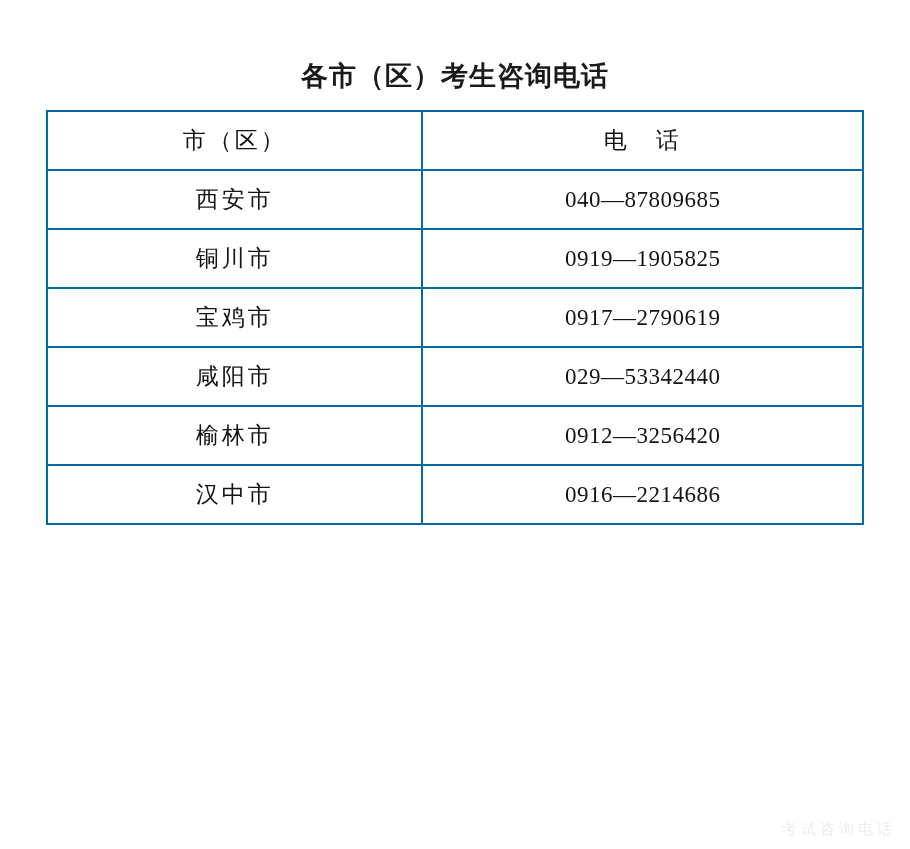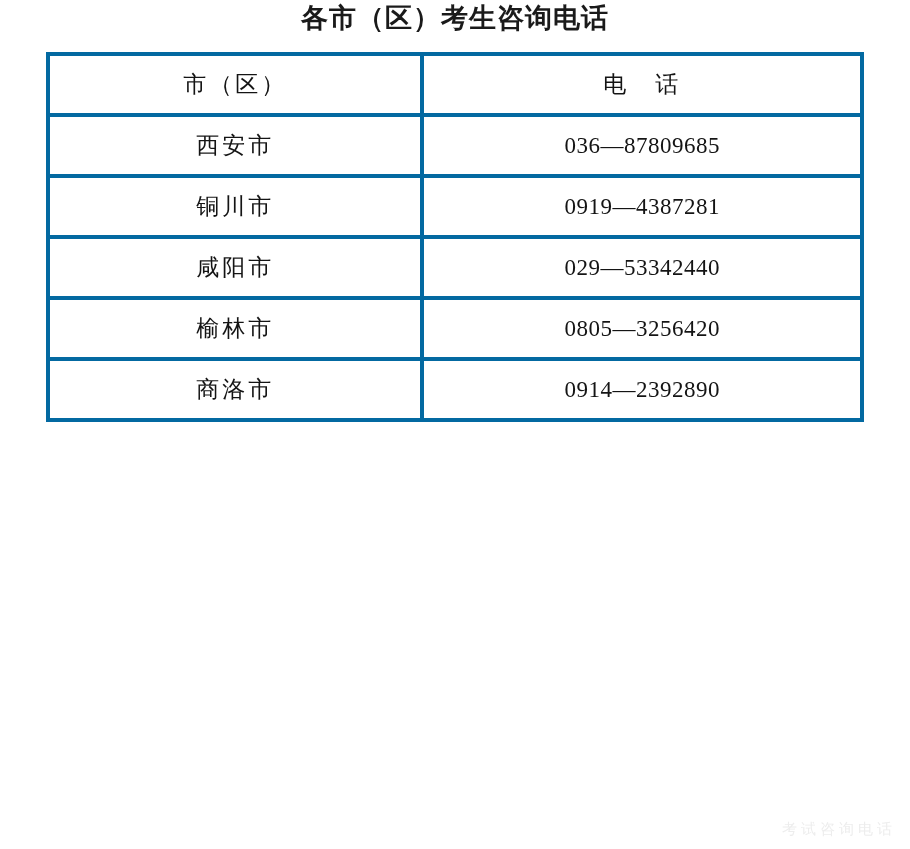--- a/index.html
+++ b/index.html
@@ -18,34 +18,35 @@
     position: relative;
     width: 910px;
     height: 849px;
     box-sizing: border-box;
   }
   .doc-title {
     text-align: center;
     font-size: 27px;
     font-weight: bold;
     letter-spacing: 1px;
+    padding-top: 58px;
     padding-bottom: 16px;
     font-family: Liberation Mono, monospace;
   }
   .table-wrap {
     margin: 0 auto;
     width: 818px;
   }
   table.phone-table {
     border-collapse: collapse;
     width: 100%;
     table-layout: fixed;
   }
   table.phone-table td {
-    border: 4px solid #0369a1;
+    border: 2px solid #0369a1;
     height: 57px;
     text-align: center;
     vertical-align: middle;
     font-size: 23px;
     font-family: "Liberation Serif", "DejaVu Serif", serif;
     color: #141414;
     padding: 0;
   }
   table.phone-table col.c-city { width: 46%; }
   table.phone-table col.c-phone { width: 54%; }
@@ -83,37 +84,41 @@
         <col class="c-city">
         <col class="c-phone">
       </colgroup>
       <tbody>
         <tr>
           <td class="hdr-cell">市（区）</td>
           <td class="hdr-cell">电　话</td>
         </tr>
         <tr>
           <td class="city-cell">西安市</td>
-          <td class="phone-cell">036—87809685</td>
+          <td class="phone-cell">040—87809685</td>
         </tr>
         <tr>
           <td class="city-cell">铜川市</td>
-          <td class="phone-cell">0919—4387281</td>
+          <td class="phone-cell">0919—1905825</td>
+        </tr>
+        <tr>
+          <td class="city-cell">宝鸡市</td>
+          <td class="phone-cell">0917—2790619</td>
         </tr>
         <tr>
           <td class="city-cell">咸阳市</td>
           <td class="phone-cell">029—53342440</td>
         </tr>
         <tr>
           <td class="city-cell">榆林市</td>
-          <td class="phone-cell">0805—3256420</td>
+          <td class="phone-cell">0912—3256420</td>
         </tr>
         <tr>
-          <td class="city-cell">商洛市</td>
-          <td class="phone-cell">0914—2392890</td>
+          <td class="city-cell">汉中市</td>
+          <td class="phone-cell">0916—2214686</td>
         </tr>
       </tbody>
     </table>
   </div>
 
   <div class="watermark">考试咨询电话</div>
 
 </div>
 
 </body></html>

